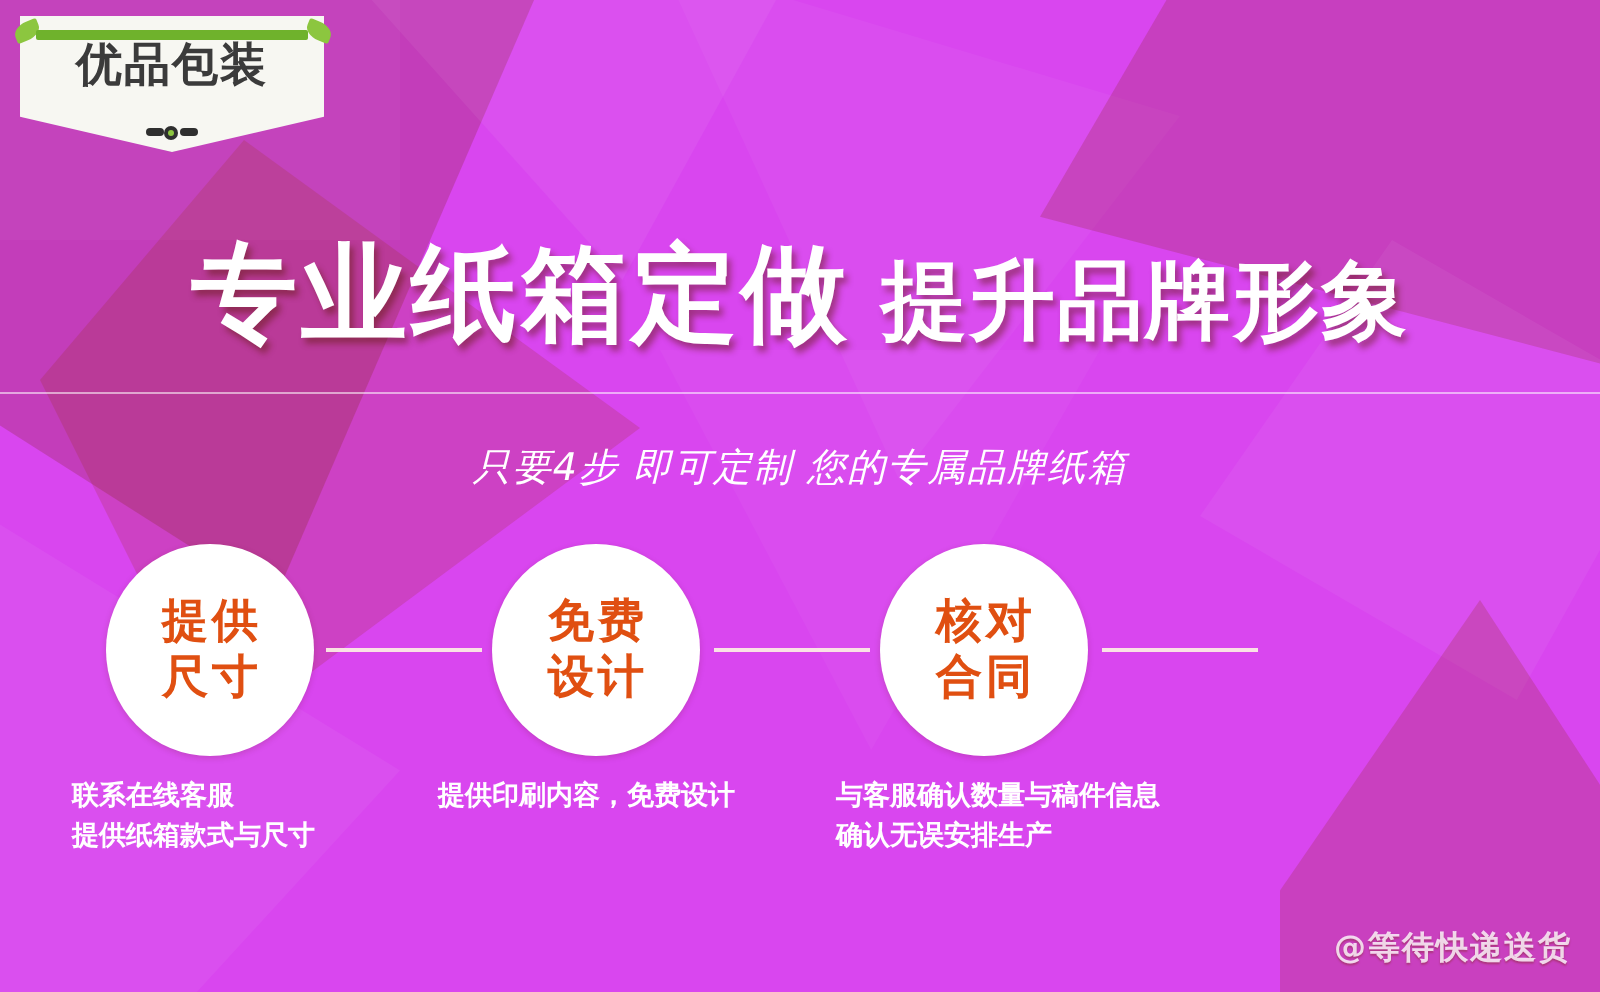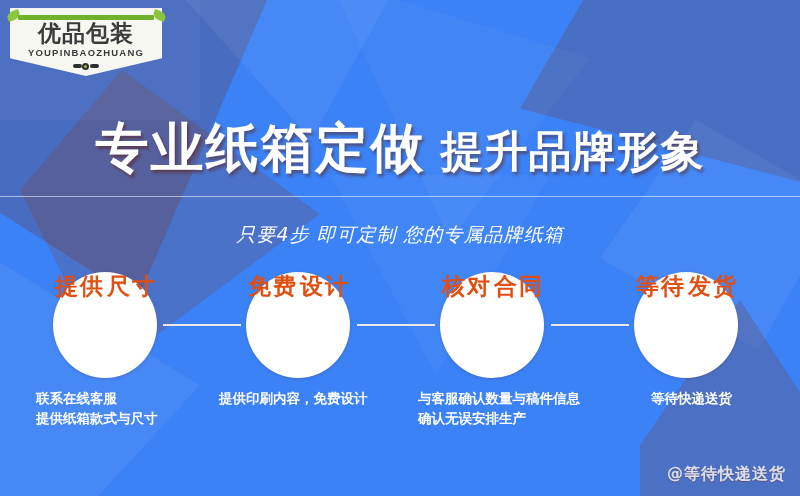--- a/index.html
+++ b/index.html
@@ -5,21 +5,21 @@
   html, body {
     margin: 0;
     padding: 0;
     background: #ffffff;
   }
   #banner {
     position: relative;
     width: 800px;
     height: 496px;
     overflow: hidden;
-    background: #3b82f6;
+    background: #d946ef;
     font-family: "Liberation Sans", "DejaVu Sans", sans-serif;
     -webkit-font-smoothing: antialiased;
   }
 
   
   .bg-layer {
     position: absolute;
     inset: 0;
     overflow: hidden;
     pointer-events: none;
@@ -252,21 +252,22 @@
   .step-3 { left: 440px; }
   .step-4 { left: 634px; }
 
   .bubble {
     position: absolute;
     inset: 0;
     background: #ffffff;
     border-radius: 50%;
     box-shadow: 0 1px 3px rgba(90,22,0,0.18);
     display: flex;
-    flex-direction: row;
+    flex-direction: column;
+    align-items: center;
     justify-content: center;
   }
   .bubble span {
     display: block;
     font-family: "DejaVu Sans", sans-serif;
     font-size: 23px;
     line-height: 28px;
     font-weight: bold;
     color: #e04f11;
     letter-spacing: 2px;
@@ -339,21 +340,20 @@
     <div class="shard shard-i"></div>
     <div class="shard shard-j"></div>
   </div>
 
   <div class="logo">
     <div class="logo-plate"></div>
     <div class="logo-leaf-l"></div>
     <div class="logo-leaf-r"></div>
     <div class="logo-greenbar"></div>
     <div class="logo-cn">优品包装</div>
-    <div class="logo-en">YOUPINBAOZHUANG</div>
     <div class="logo-ornament">
       <div class="orn-wing-l"></div>
       <div class="orn-dot"></div>
       <div class="orn-wing-r"></div>
     </div>
   </div>
 
   <div class="headline">
     <span class="part-a">专业纸箱定做</span><span class="part-b">提升品牌形象</span>
   </div>
@@ -381,42 +381,32 @@
       </div>
     </div>
 
     <div class="step step-3">
       <div class="bubble">
         <span>核对</span>
         <span>合同</span>
       </div>
     </div>
 
-    <div class="step step-4">
-      <div class="bubble">
-        <span>等待</span>
-        <span>发货</span>
-      </div>
-    </div>
   </div>
 
   <div class="captions">
     <div class="caption cap-2">
       <span>提供印刷内容，免费设计</span>
       <span class="l2"></span>
     </div>
     <div class="caption cap-1">
       <span>联系在线客服</span>
       <span class="l2">提供纸箱款式与尺寸</span>
     </div>
     <div class="caption cap-3">
       <span>与客服确认数量与稿件信息</span>
       <span class="l2">确认无误安排生产</span>
     </div>
-    <div class="caption cap-4">
-      <span>等待快递送货</span>
-      <span class="l2"></span>
-    </div>
   </div>
 
   <div class="watermark">@等待快递送货</div>
 
 </div>
 
 </body></html>

